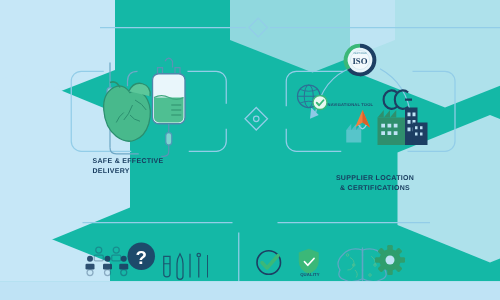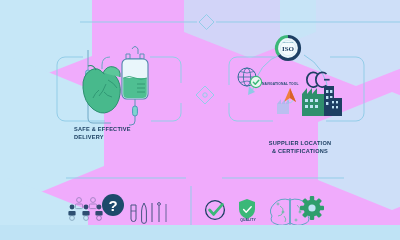--- a/index.html
+++ b/index.html
@@ -1,21 +1,21 @@
 <!DOCTYPE html>
 <html><head>
 <meta charset="utf-8">
 <style>
   html,body{margin:0;padding:0;}
   body{
     width:400px;height:225px;overflow:hidden;
     background:#bfe3f5;
     font-family:"Liberation Sans", sans-serif;
   }
-  #stage{position:relative;width:400px;height:225px;overflow:hidden;background:#f0abfc;}
+  #stage{position:relative;width:400px;height:225px;overflow:hidden;background:#14b8a6;}
 
   .layer{position:absolute;left:0;top:0;width:400px;height:225px;}
   .layer svg{display:block;width:400px;height:225px;}
 
   .label{
     position:absolute;
     color:#173b5e;
     font-weight:bold;
     font-size:5.6px;
     letter-spacing:.25px;

